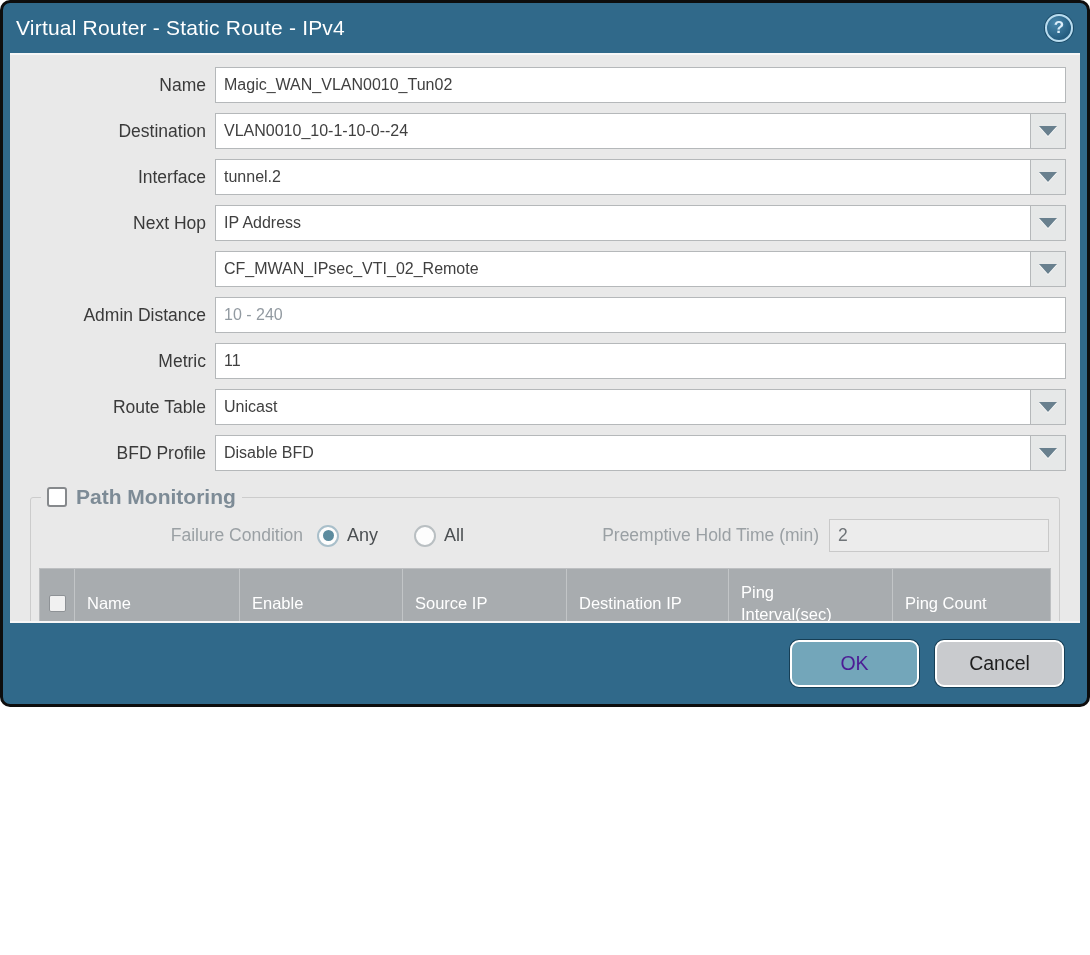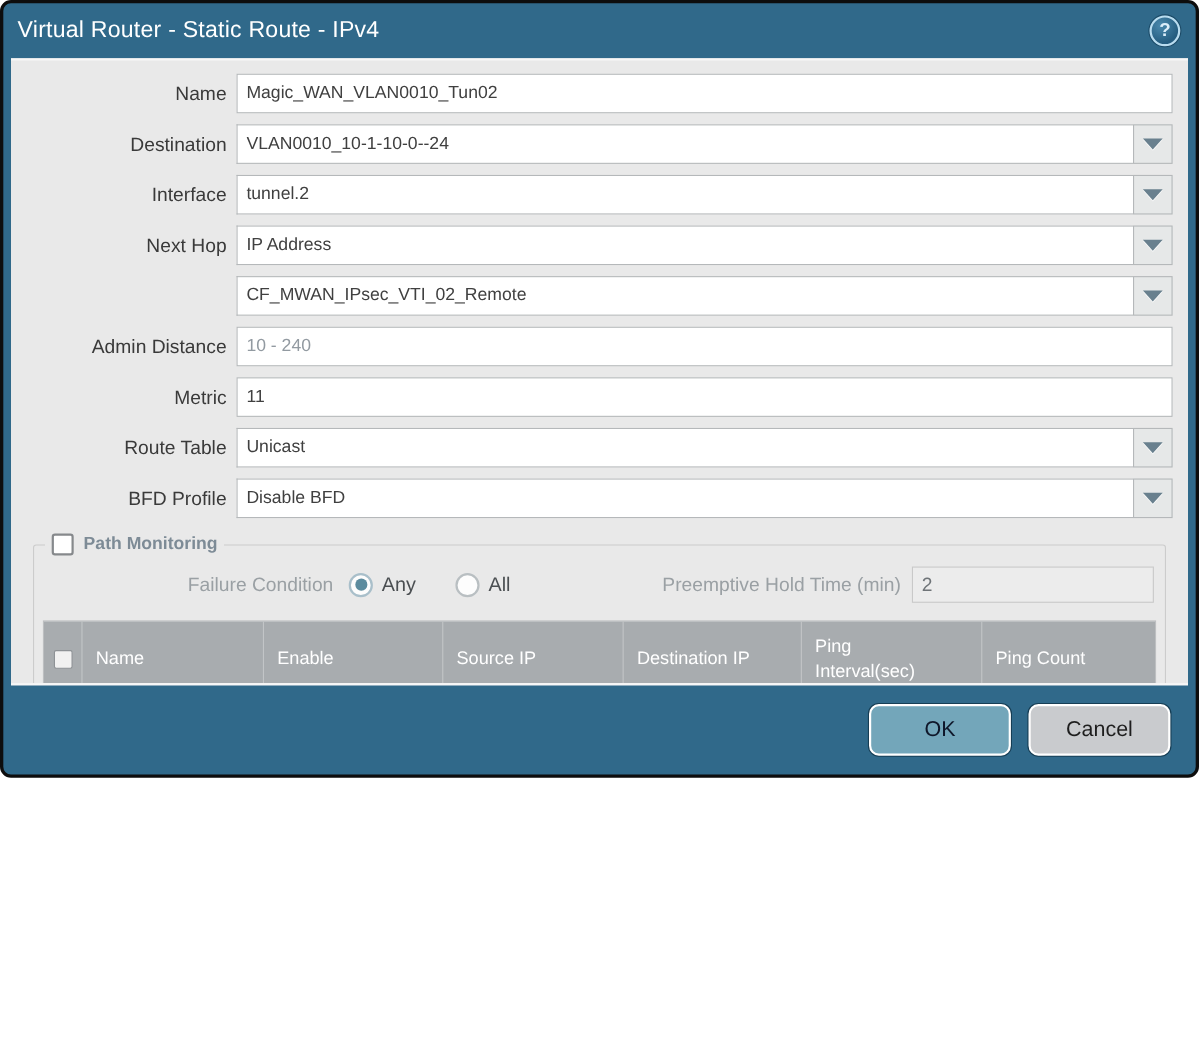--- a/index.html
+++ b/index.html
@@ -84,21 +84,21 @@
   }
   fieldset.pm legend {
     display: flex; align-items: center; gap: 9px;
     padding: 0 6px; margin-left: 2px;
   }
   .pm-checkbox {
     width: 20px; height: 20px;
     background: #ffffff; border: 2px solid #86898c; border-radius: 3px;
     cursor: pointer;
   }
-  .pm-title { font-size: 16px; font-weight: bold; color: #7d8b96; }
+  .pm-title { font-size: 21px; font-weight: bold; color: #7d8b96; }
 
   .fc-row { display: flex; align-items: center; margin: 8px 2px 16px 2px; }
   .fc-label { width: 262px; text-align: right; font-size: 17.5px; color: #9aa0a4; flex: none; }
   .radio-group { display: flex; align-items: center; margin-left: 14px; gap: 8px; }
   .radio {
     width: 22px; height: 22px; border-radius: 50%;
     border: 2px solid #b9bfc2; background: #fdfdfd;
     display: flex; align-items: center; justify-content: center;
     flex: none; cursor: pointer;
   }
@@ -159,21 +159,21 @@
   
   .footer {
     height: 81px; flex: none;
     display: flex; align-items: center; justify-content: flex-end;
     gap: 16px; padding-right: 23px;
   }
   .btn {
     width: 129px; height: 47px;
     border: 2px solid #ffffff; border-radius: 9px;
     font-family: "Liberation Sans", sans-serif;
-    font-size: 19.5px; color: #0f172a;
+    font-size: 19.5px; color: #4c1d95;
     box-shadow: 0 0 0 1px #163e55;
     cursor: pointer;
   }
   .btn-ok { background: #73a6ba; }
   .btn-cancel { background: #c9cbce; color: #1e1e1e; }
 </style>
 </head>
 <body>
 
 <div class="dialog">

